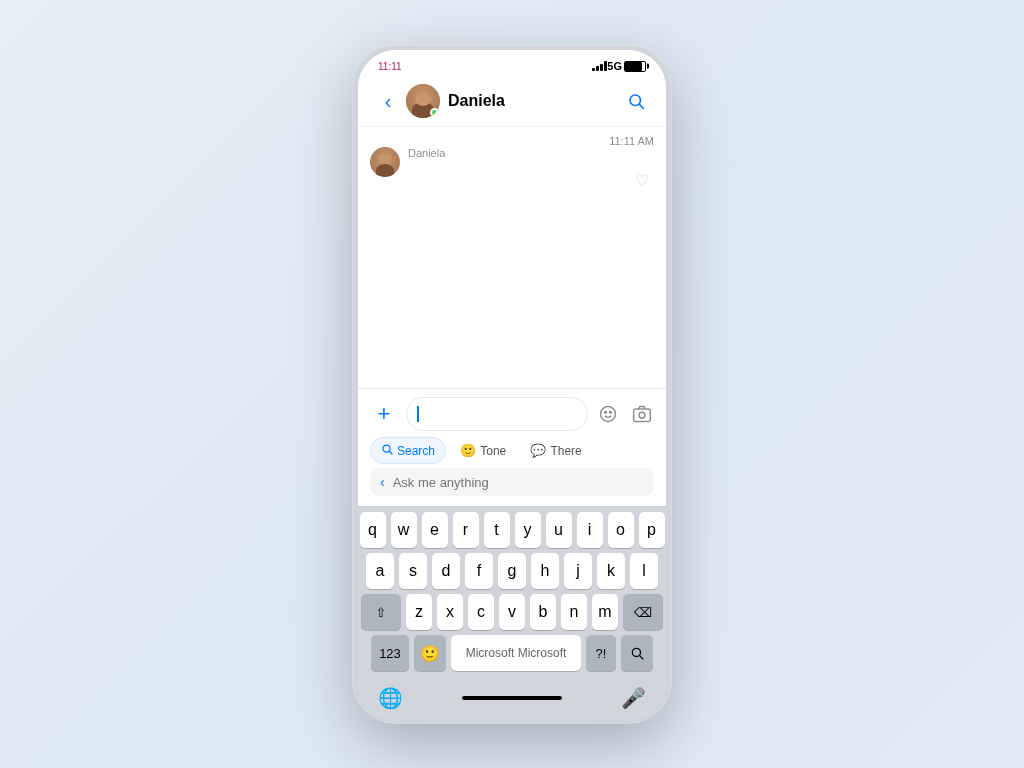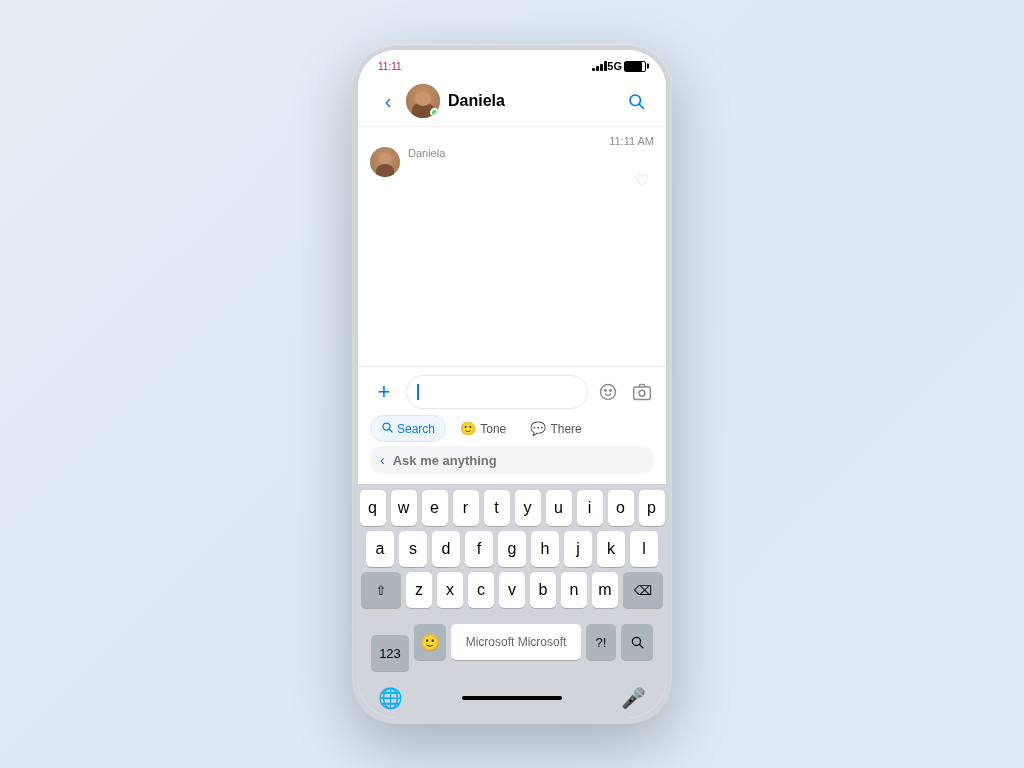--- a/index.html
+++ b/index.html
@@ -366,21 +366,20 @@
       margin-right: 8px;
       cursor: pointer;
     }
     .ai-search-input {
       flex: 1;
       font-size: 13px;
       color: #b91c1c;
       background: transparent;
       border: none;
       outline: none;
-      font-weight: bold;
     }
 
     
     .keyboard {
       background: #d1d5db;
       padding: 6px 4px 4px;
       flex-shrink: 0;
     }
     .keyboard-row {
       display: flex;
@@ -416,21 +415,20 @@
     }
     .key.space {
       flex: 4;
       max-width: 130px;
       font-size: 12px;
       color: #666;
     }
     .key.nums {
       max-width: 38px;
       font-size: 13px;
-      margin-top: 22px;
     }
     .key.punctuation {
       max-width: 30px;
       font-size: 13px;
     }
     .keyboard-bottom-row {
       display: flex;
       justify-content: center;
       align-items: center;
       gap: 5px;

